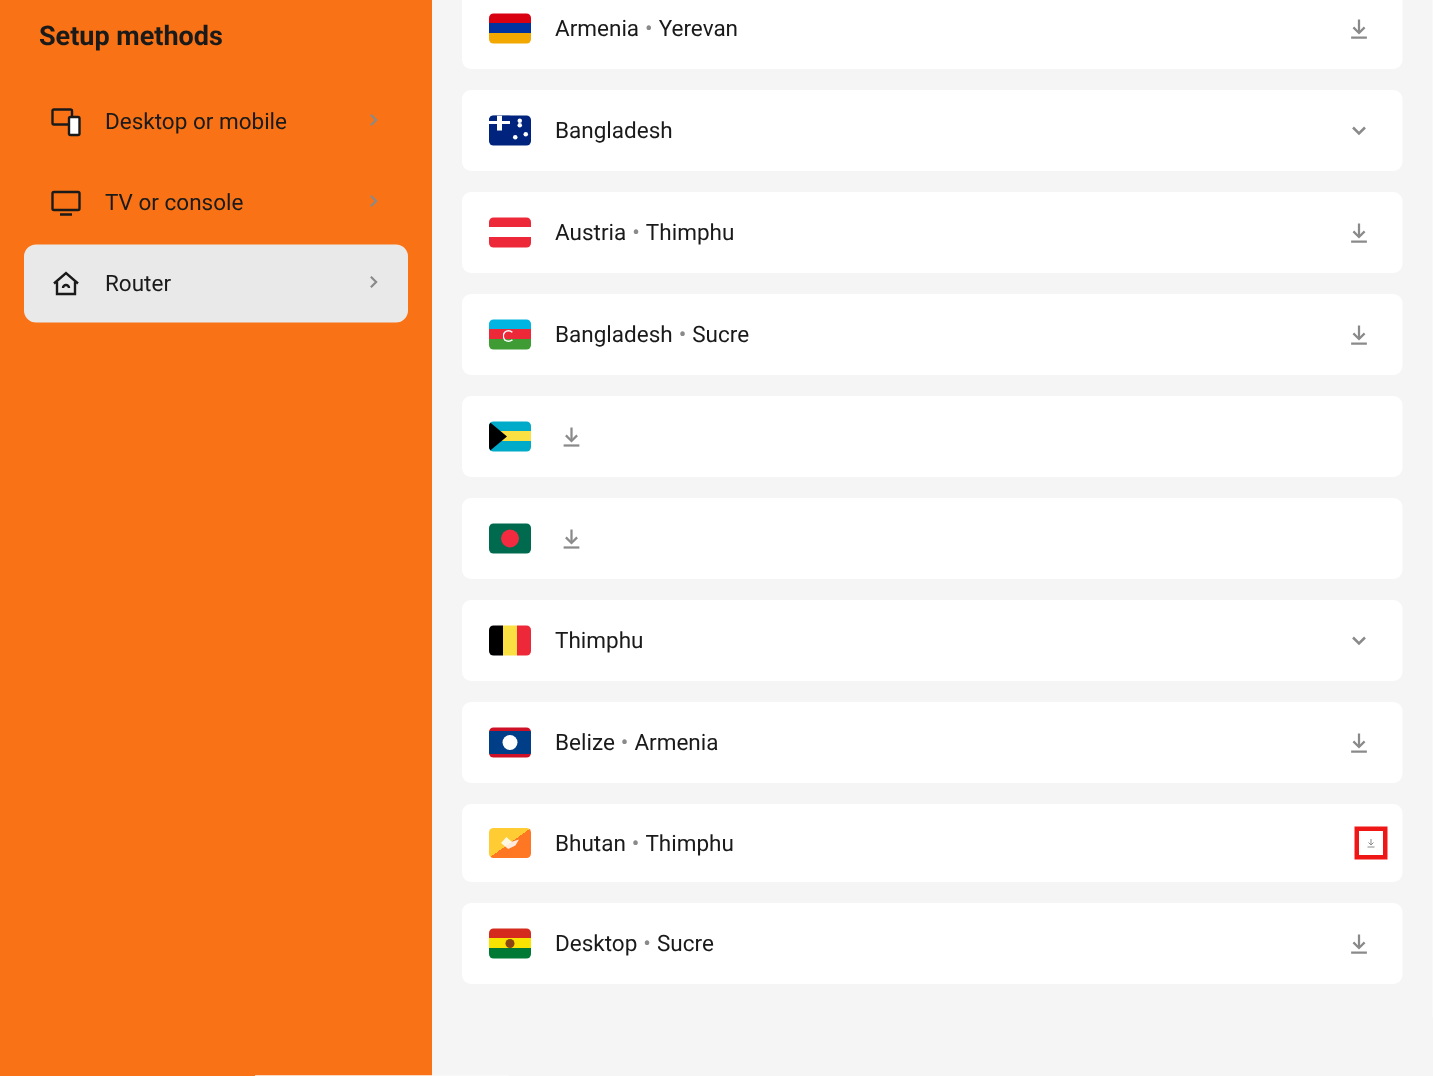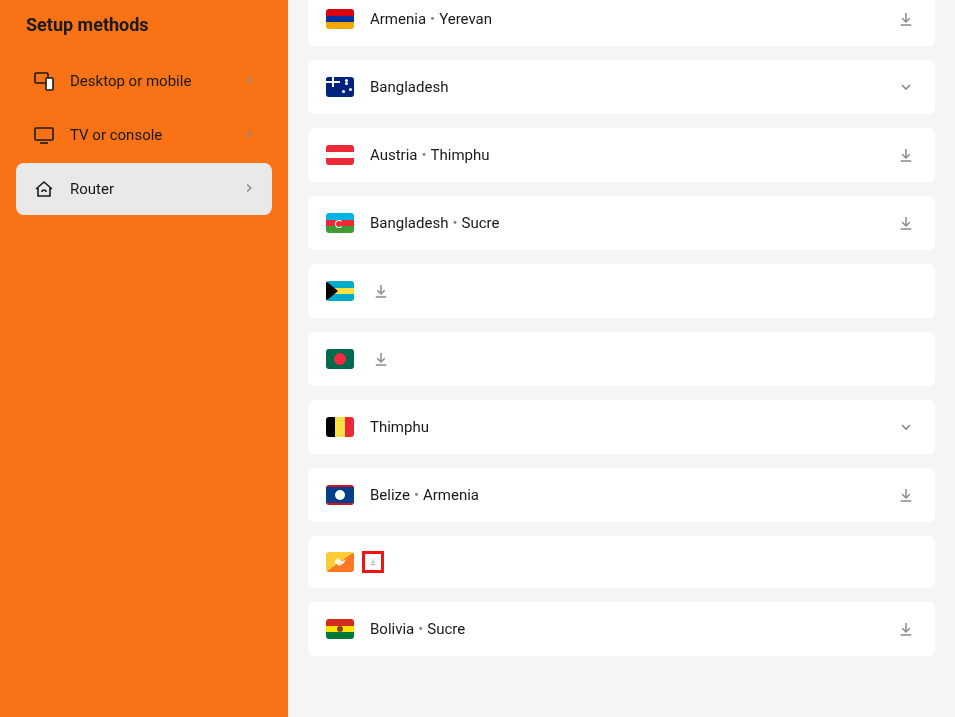--- a/index.html
+++ b/index.html
@@ -269,31 +269,32 @@
         <span class="action">
           <svg width="18" height="18" viewBox="0 0 24 24" fill="none" stroke="currentColor" stroke-width="2">
             <path d="M12 4v11"></path>
             <path d="M7 11l5 5 5-5"></path>
             <line x1="5" y1="20" x2="19" y2="20"></line>
           </svg>
         </span>
       </div>
       <div class="country-item">
         <span class="flag bhutan"></span>
+        <span class="country-text"><span>Bhutan</span><span class="dot">•</span><span>Thimphu</span></span>
         <span class="action highlighted">
           <svg width="18" height="18" viewBox="0 0 24 24" fill="none" stroke="currentColor" stroke-width="2">
             <path d="M12 4v11"></path>
             <path d="M7 11l5 5 5-5"></path>
             <line x1="5" y1="20" x2="19" y2="20"></line>
           </svg>
         </span>
       </div>
       <div class="country-item">
         <span class="flag bolivia"></span>
-        <span class="country-text"><span>Bolivia</span><span class="dot">•</span><span>Sucre</span></span>
+        <span class="country-text"><span>Desktop</span><span class="dot">•</span><span>Sucre</span></span>
         <span class="action">
           <svg width="18" height="18" viewBox="0 0 24 24" fill="none" stroke="currentColor" stroke-width="2">
             <path d="M12 4v11"></path>
             <path d="M7 11l5 5 5-5"></path>
             <line x1="5" y1="20" x2="19" y2="20"></line>
           </svg>
         </span>
       </div>
     </div>
 </div>

